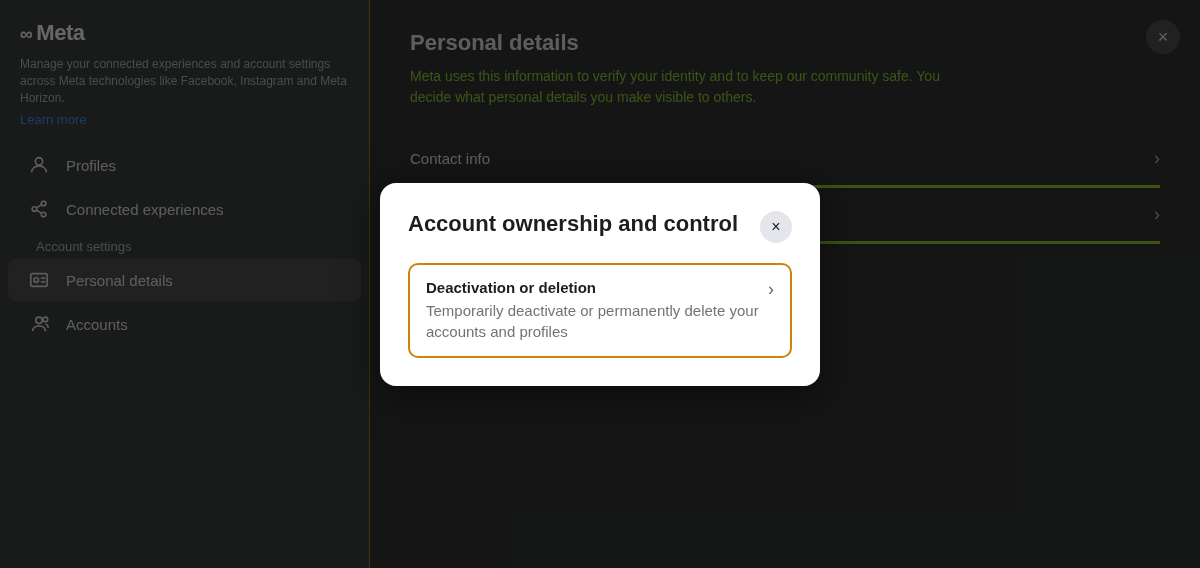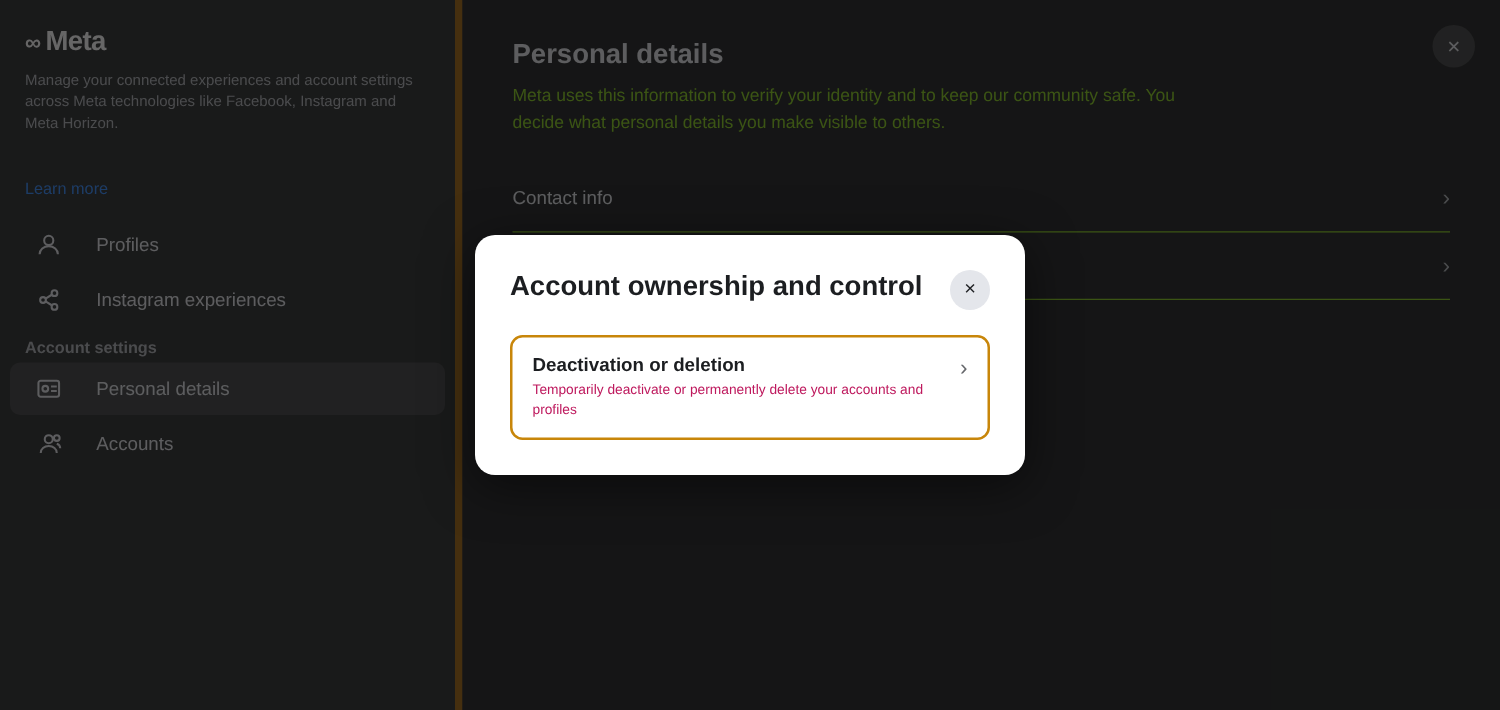--- a/index.html
+++ b/index.html
@@ -22,21 +22,21 @@
     }
 
     
     .sidebar {
       width: 370px;
       min-width: 370px;
       background: #242526;
       padding: 20px 0 0 0;
       display: flex;
       flex-direction: column;
-      border-right: 6px solid #a16207;
+      border-right: 1px solid #a16207;
     }
 
     .sidebar-logo {
       display: flex;
       align-items: center;
       padding: 0 20px 10px 20px;
     }
 
     .meta-logo {
       font-size: 22px;
@@ -63,40 +63,39 @@
       color: #b0b3b8;
       padding: 0 20px 4px 20px;
       line-height: 1.4;
     }
 
     .sidebar-learn-more {
       font-size: 13px;
       color: #2d88ff;
       padding: 2px 20px 16px 20px;
       cursor: pointer;
-      margin-top: 31px;
     }
 
     .sidebar-section-label {
       font-size: 13px;
-      font-weight: 700;
+      font-weight: 400;
       color: #b0b3b8;
-      padding: 8px 20px 4px 20px;
+      padding: 8px 20px 4px 36px;
     }
 
     .sidebar-item {
       display: flex;
       align-items: center;
       padding: 10px 20px;
       cursor: pointer;
       border-radius: 8px;
       margin: 1px 8px;
       color: #e4e6eb;
       font-size: 15px;
-      gap: 27px;
+      gap: 16px;
     }
 
     .sidebar-item.active {
       background: #3a3b3c;
     }
 
     .sidebar-item svg {
       flex-shrink: 0;
       width: 22px;
       height: 22px;
@@ -126,21 +125,21 @@
       line-height: 1.5;
       max-width: 560px;
       margin-bottom: 24px;
     }
 
     .content-row {
       display: flex;
       align-items: center;
       justify-content: space-between;
       padding: 16px 0;
-      border-bottom: 1px solid #84cc16;
+      border-bottom: 3px solid #84cc16;
       cursor: pointer;
     }
 
     .content-row-label {
       font-size: 15px;
       color: #e4e6eb;
     }
 
     .content-row-arrow {
       color: #b0b3b8;
@@ -232,22 +231,22 @@
     }
 
     .modal-item-title {
       font-size: 15px;
       font-weight: 700;
       color: #1c1e21;
       margin-bottom: 4px;
     }
 
     .modal-item-desc {
-      font-size: 11px;
-      color: #be185d;
+      font-size: 15px;
+      color: #737373;
       line-height: 1.4;
     }
 
     .modal-item-arrow {
       color: #65676b;
       font-size: 18px;
       flex-shrink: 0;
     }
   </style>
 </head>
@@ -273,21 +272,21 @@
     </div>
 
     <div class="sidebar-item">
       <svg viewBox="0 0 24 24">
           <circle cx="7" cy="12" r="2.5"></circle>
           <circle cx="17" cy="6" r="2.5"></circle>
           <circle cx="17" cy="18" r="2.5"></circle>
           <line x1="9.2" y1="10.8" x2="15" y2="7.2"></line>
           <line x1="9.2" y1="13.2" x2="15" y2="16.8"></line>
         </svg>
-      <span>Instagram experiences</span>
+      <span>Connected experiences</span>
     </div>
 
     <div class="sidebar-section-label">Account settings</div>
 
 
     <div class="sidebar-item active">
       <svg viewBox="0 0 24 24">
           <rect x="3" y="5" width="18" height="14" rx="2"></rect>
           <circle cx="9" cy="12" r="2.5"></circle>
           <line x1="14" y1="10" x2="19" y2="10"></line>

